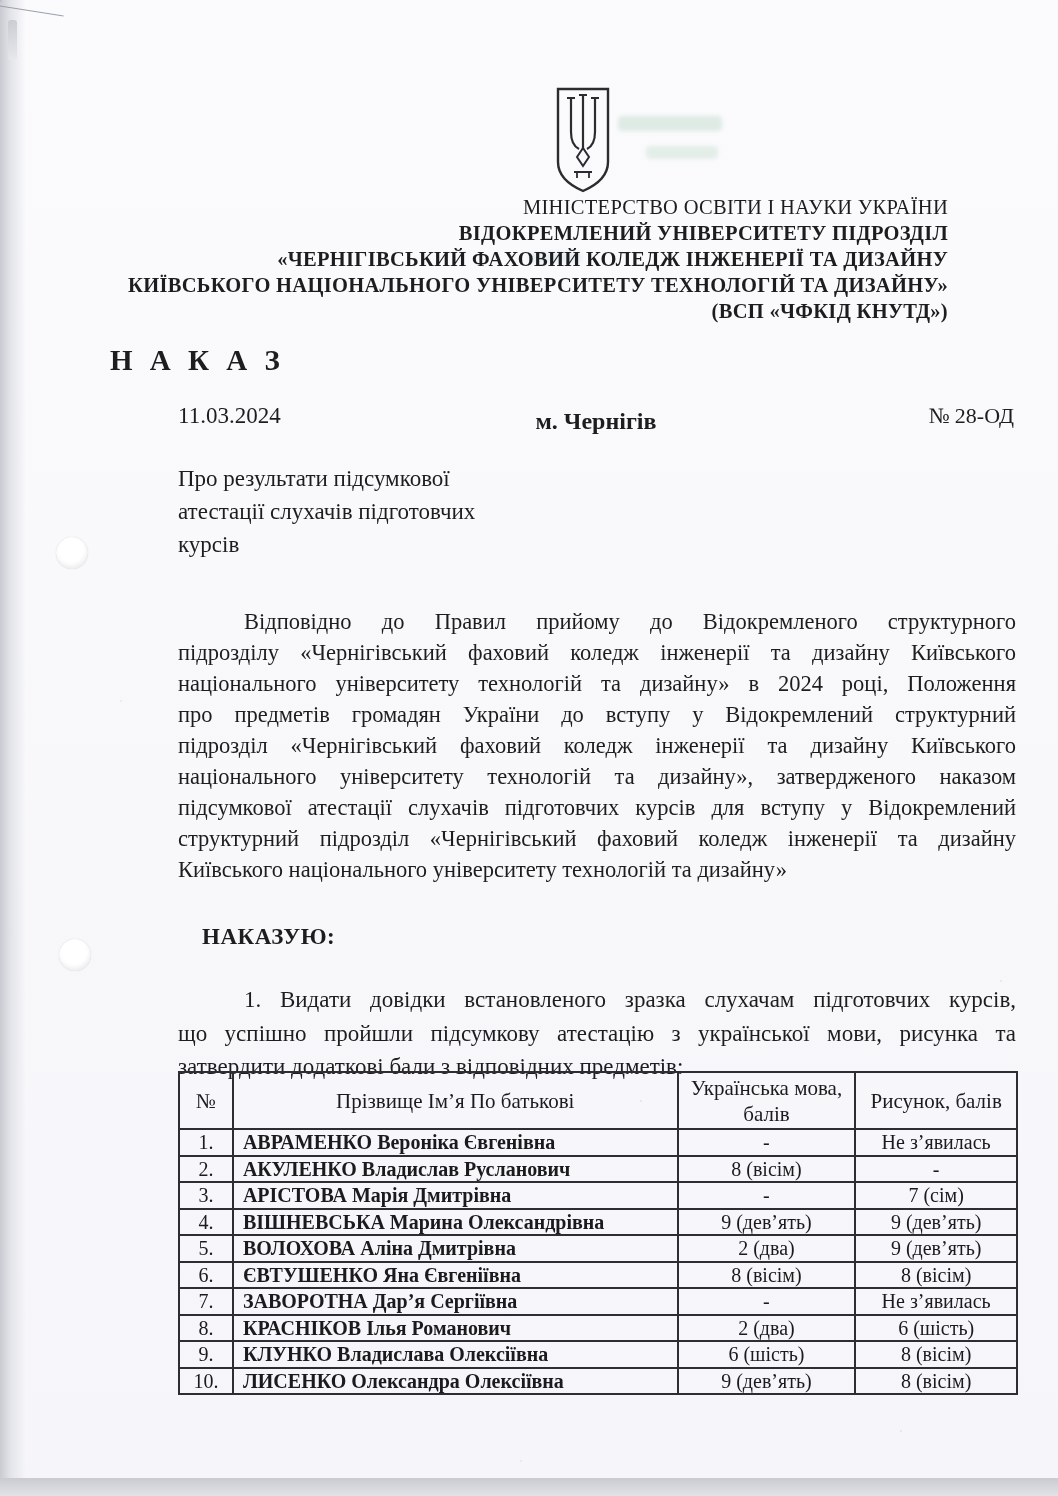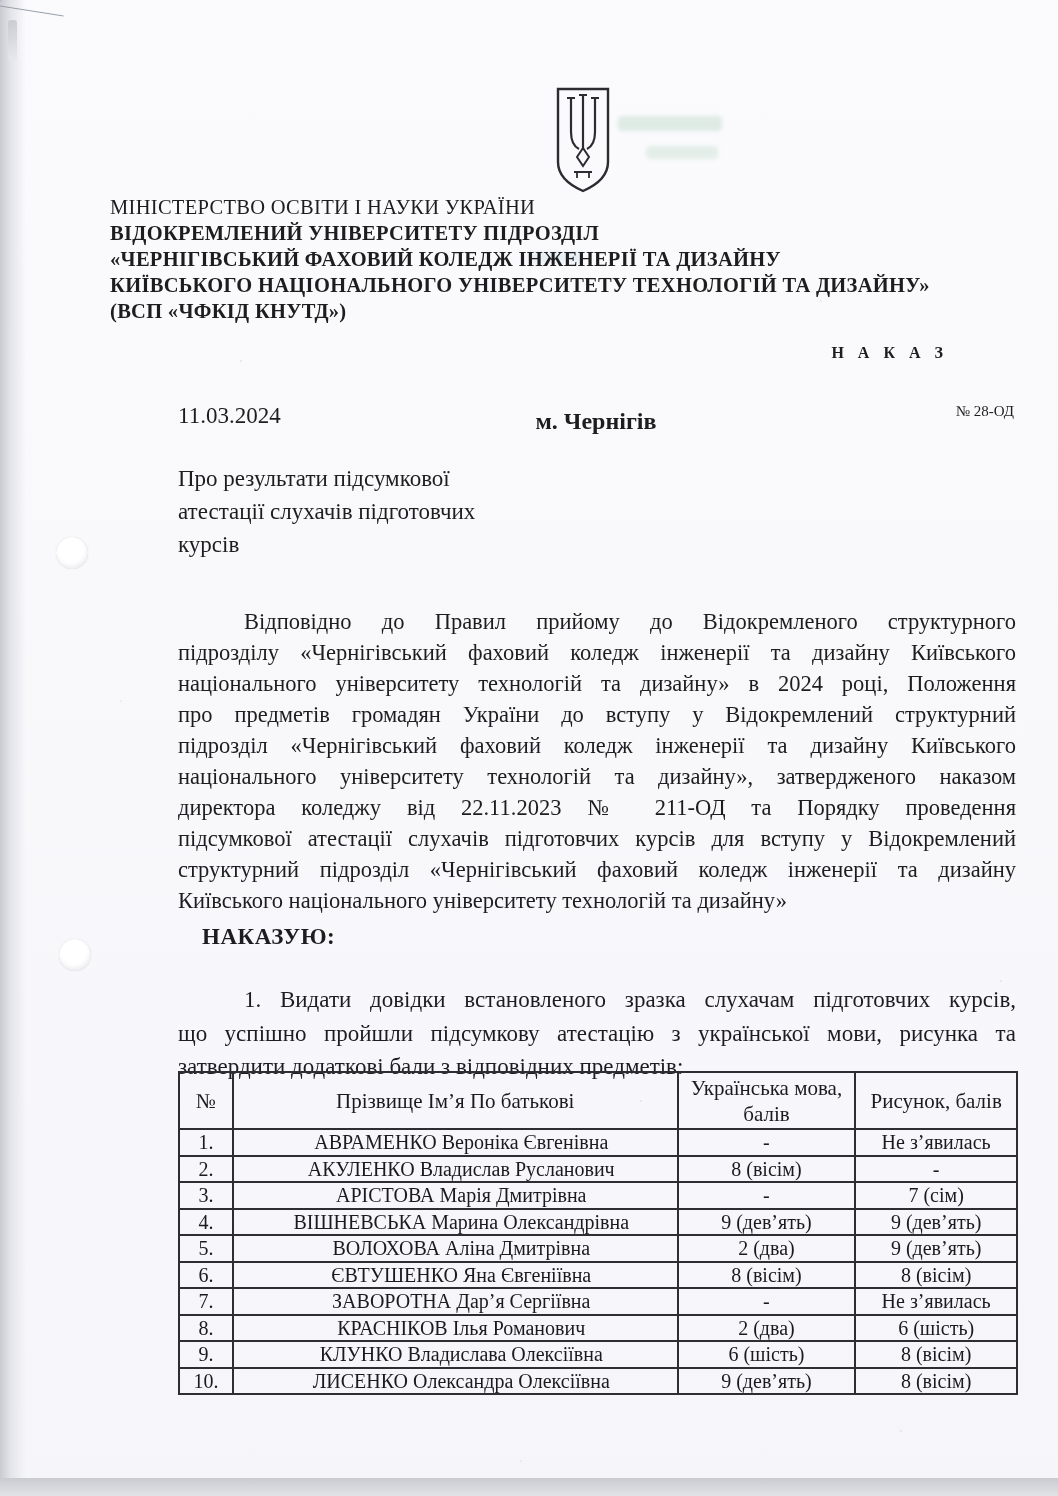--- a/index.html
+++ b/index.html
@@ -64,36 +64,36 @@
       640px 1100px 0 rgba(110,120,150,0.15), 200px 1300px 0 rgba(110,120,150,0.14),
       900px 1430px 0 rgba(110,120,150,0.16), 520px 1460px 0 rgba(110,120,150,0.12),
       120px 700px 0 rgba(110,120,150,0.12), 1000px 980px 0 rgba(110,120,150,0.14);
   }
 
   
   .emblem { position: absolute; left: 554px; top: 86px; width: 58px; height: 108px; }
 
   .letterhead {
     position: absolute; left: 110px; top: 194px; width: 838px;
-    text-align: left; line-height: 26px; font-size: 20.5px;
+    text-align: right; line-height: 26px; font-size: 20.5px;
     letter-spacing: 0.3px;
   }
   .letterhead .l0 { font-weight: normal; }
   .letterhead .bold { font-weight: bold; }
 
   .order-title {
     position: absolute; left: 110px; top: 344px; width: 838px;
-    text-align: right; font-weight: bold; font-size: 16px; letter-spacing: 5px;
+    text-align: left; font-weight: bold; font-size: 29px; letter-spacing: 5px;
   }
 
   .date-row { position: absolute; left: 178px; top: 403px; width: 836px; height: 30px; }
   .date-row .date { position: absolute; left: 0; top: 0; font-size: 23px; }
   .date-row .city { position: absolute; left: 0; right: 0; top: 5px; text-align: center;
     font-weight: bold; font-size: 24px; }
-  .date-row .number { position: absolute; right: 0; top: 0; font-size: 15px; }
+  .date-row .number { position: absolute; right: 0; top: 0; font-size: 22px; }
 
   .subject { position: absolute; left: 178px; top: 462px; width: 520px;
     font-size: 23px; line-height: 33px; font-family: Liberation Serif, serif; }
 
   .preamble { position: absolute; left: 178px; top: 606px; width: 838px;
     font-size: 22.5px; line-height: 31px; }
   .jline { text-align: justify; text-align-last: justify; white-space: normal; }
   .jline.lastline { text-align: left; text-align-last: left; }
   .jline.indent { text-indent: 66px; }
 
@@ -116,21 +116,21 @@
     padding: 0 4px;
   }
   .score-table th {
     font-weight: normal;
     font-size: 21px;
     text-align: center;
     line-height: 26px;
     height: 57px;
   }
   .score-table td { height: 26.5px; line-height: 22px; text-align: center; }
-  .score-table td.name-cell { text-align: center; padding-left: 16px; }
+  .score-table td.name-cell { text-align: left; padding-left: 9px; font-weight: bold; }
   .col-num { width: 54px; }
   .col-name { width: 446px; }
   .col-ukr { width: 178px; }
   .col-draw { width: 162px; margin-left: 24px; }
 
   .bottom-edge { position: absolute; left: 0; top: 1478px; width: 1058px; height: 18px;
     background: linear-gradient(180deg, #c9cbd1, #e2e3e7); }
 </style>
 </head>
 <body>
@@ -182,21 +182,20 @@
       <div>курсів</div>
     </div>
 
   <div class="preamble">
       <div class="jline indent">Відповідно до Правил прийому до Відокремленого структурного</div>
       <div class="jline">підрозділу «Чернігівський фаховий коледж інженерії та дизайну Київського</div>
       <div class="jline">національного університету технологій та дизайну» в 2024 році, Положення</div>
       <div class="jline">про предметів громадян України до вступу у Відокремлений структурний</div>
       <div class="jline">підрозділ «Чернігівський фаховий коледж інженерії та дизайну Київського</div>
       <div class="jline">національного університету технологій та дизайну», затвердженого наказом</div>
-      <div class="jline">директора коледжу від 22.11.2023 № 211-ОД та Порядку проведення</div>
       <div class="jline">підсумкової атестації слухачів підготовчих курсів для вступу у Відокремлений</div>
       <div class="jline">структурний підрозділ «Чернігівський фаховий коледж інженерії та дизайну</div>
       <div class="jline lastline">Київського національного університету технологій та дизайну»</div>
     </div>
 
   <div class="decree-heading">НАКАЗУЮ:</div>
 
   <div class="item1">
       <div class="jline indent">1. Видати довідки встановленого зразка  слухачам підготовчих курсів,</div>
       <div class="jline">що успішно пройшли підсумкову атестацію з української мови, рисунка та</div>

